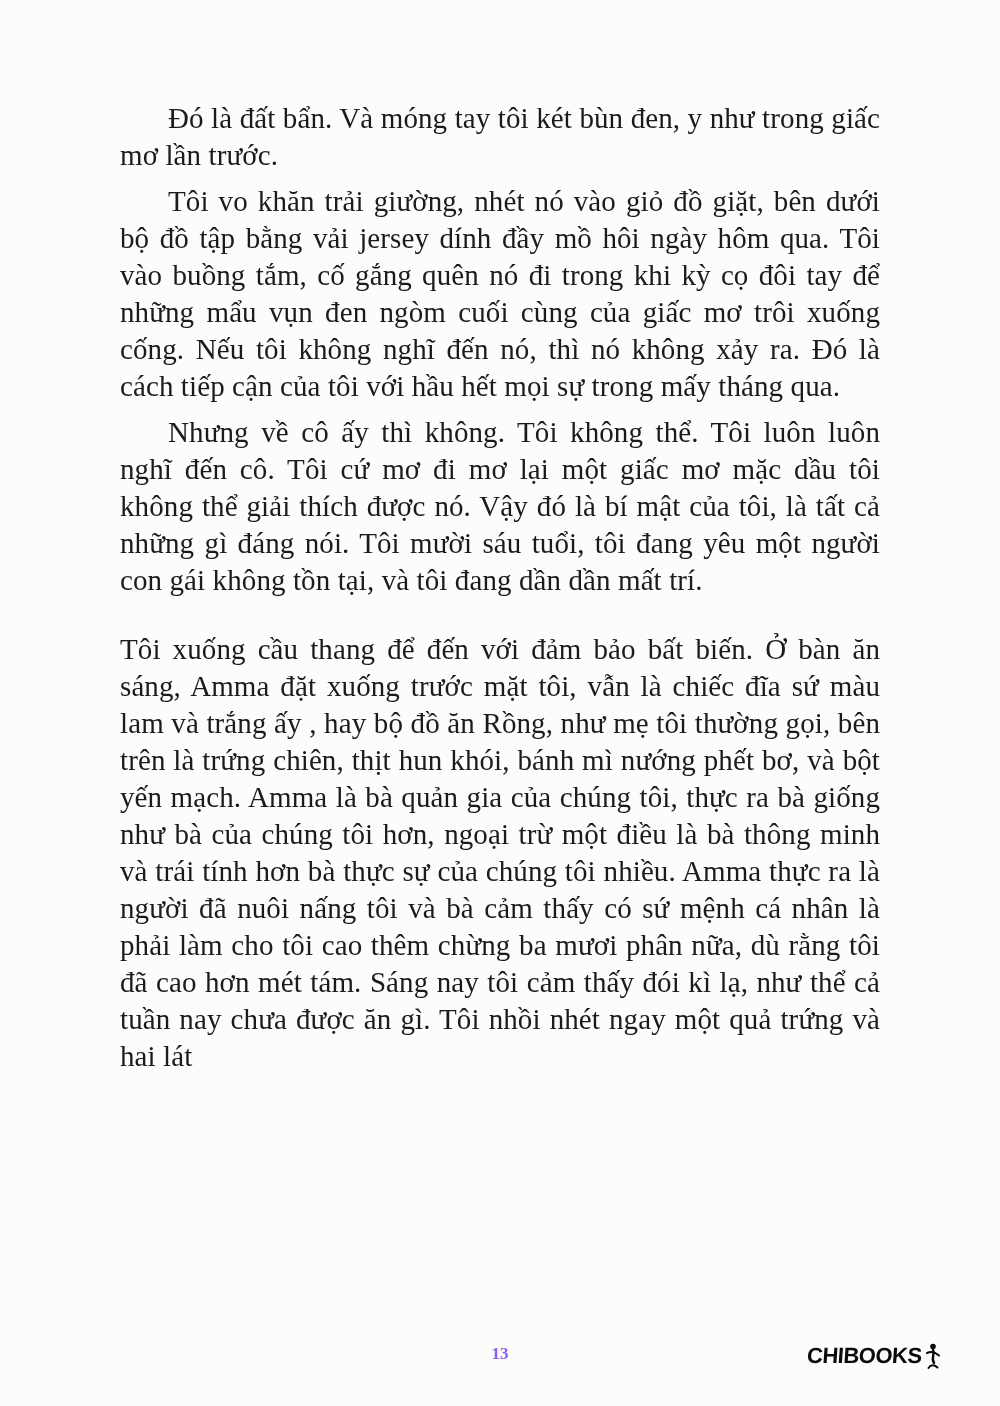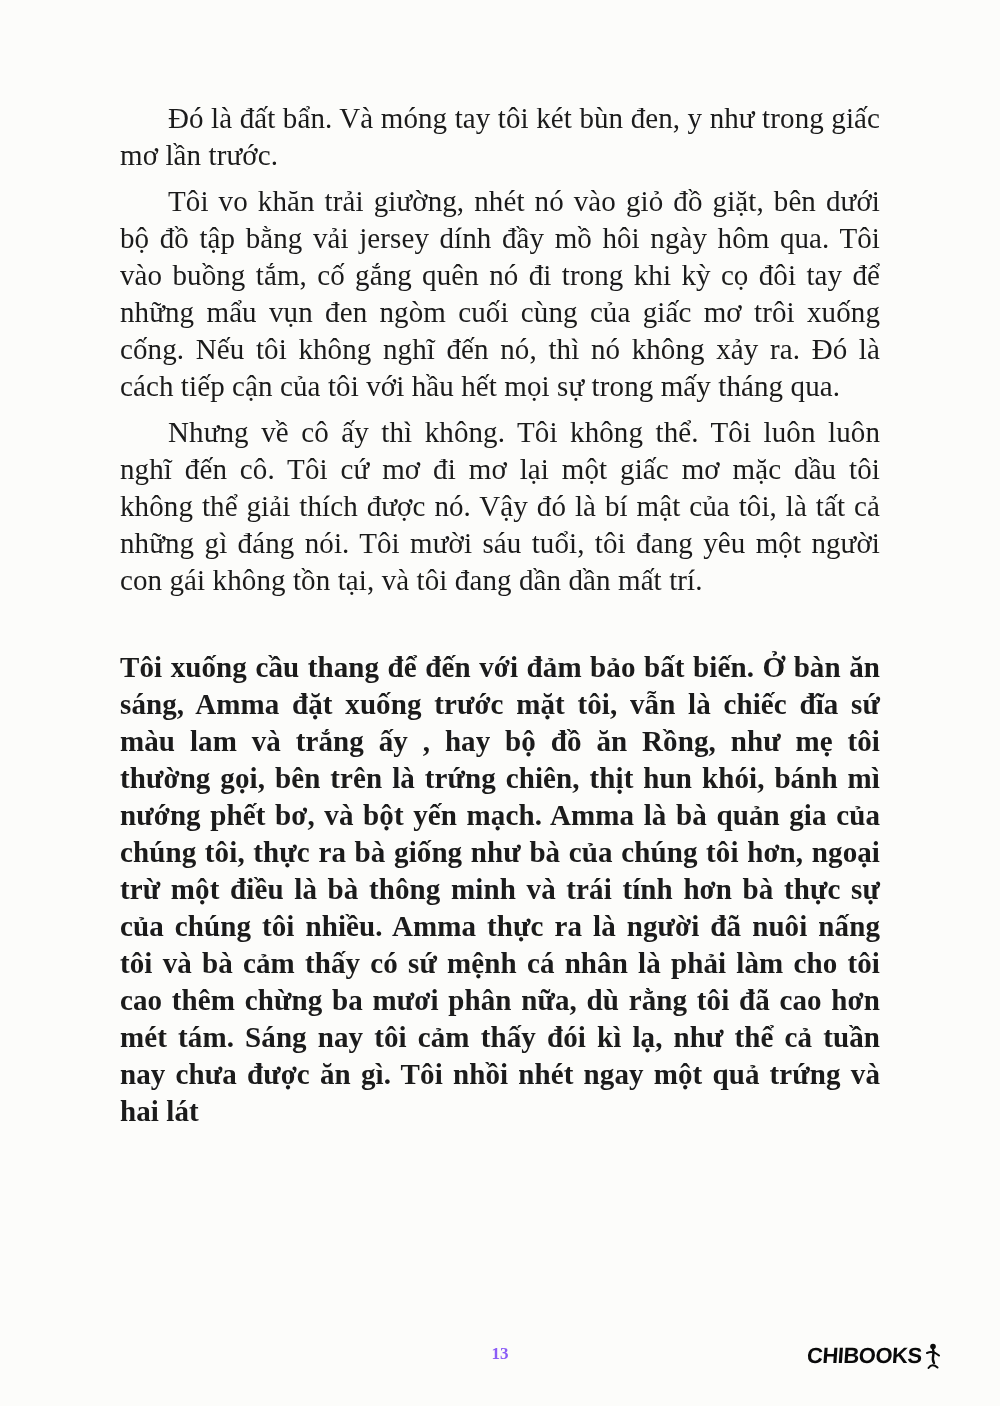--- a/index.html
+++ b/index.html
@@ -23,23 +23,22 @@
     margin: 0 0 9px 0;
     font-size: 29px;
     line-height: 37px;
     text-align: justify;
     letter-spacing: 0.1px;
   }
   .page-body p.indent {
     text-indent: 48px;
   }
   .page-body p.section-start {
-    margin-top: 50px;
+    margin-top: 32px;
     text-indent: 0;
-    font-weight: bold;
   }
   .footer {
     position: absolute;
     left: 0;
     right: 0;
     bottom: 34px;
     height: 40px;
   }
   .page-number {
     position: absolute;

